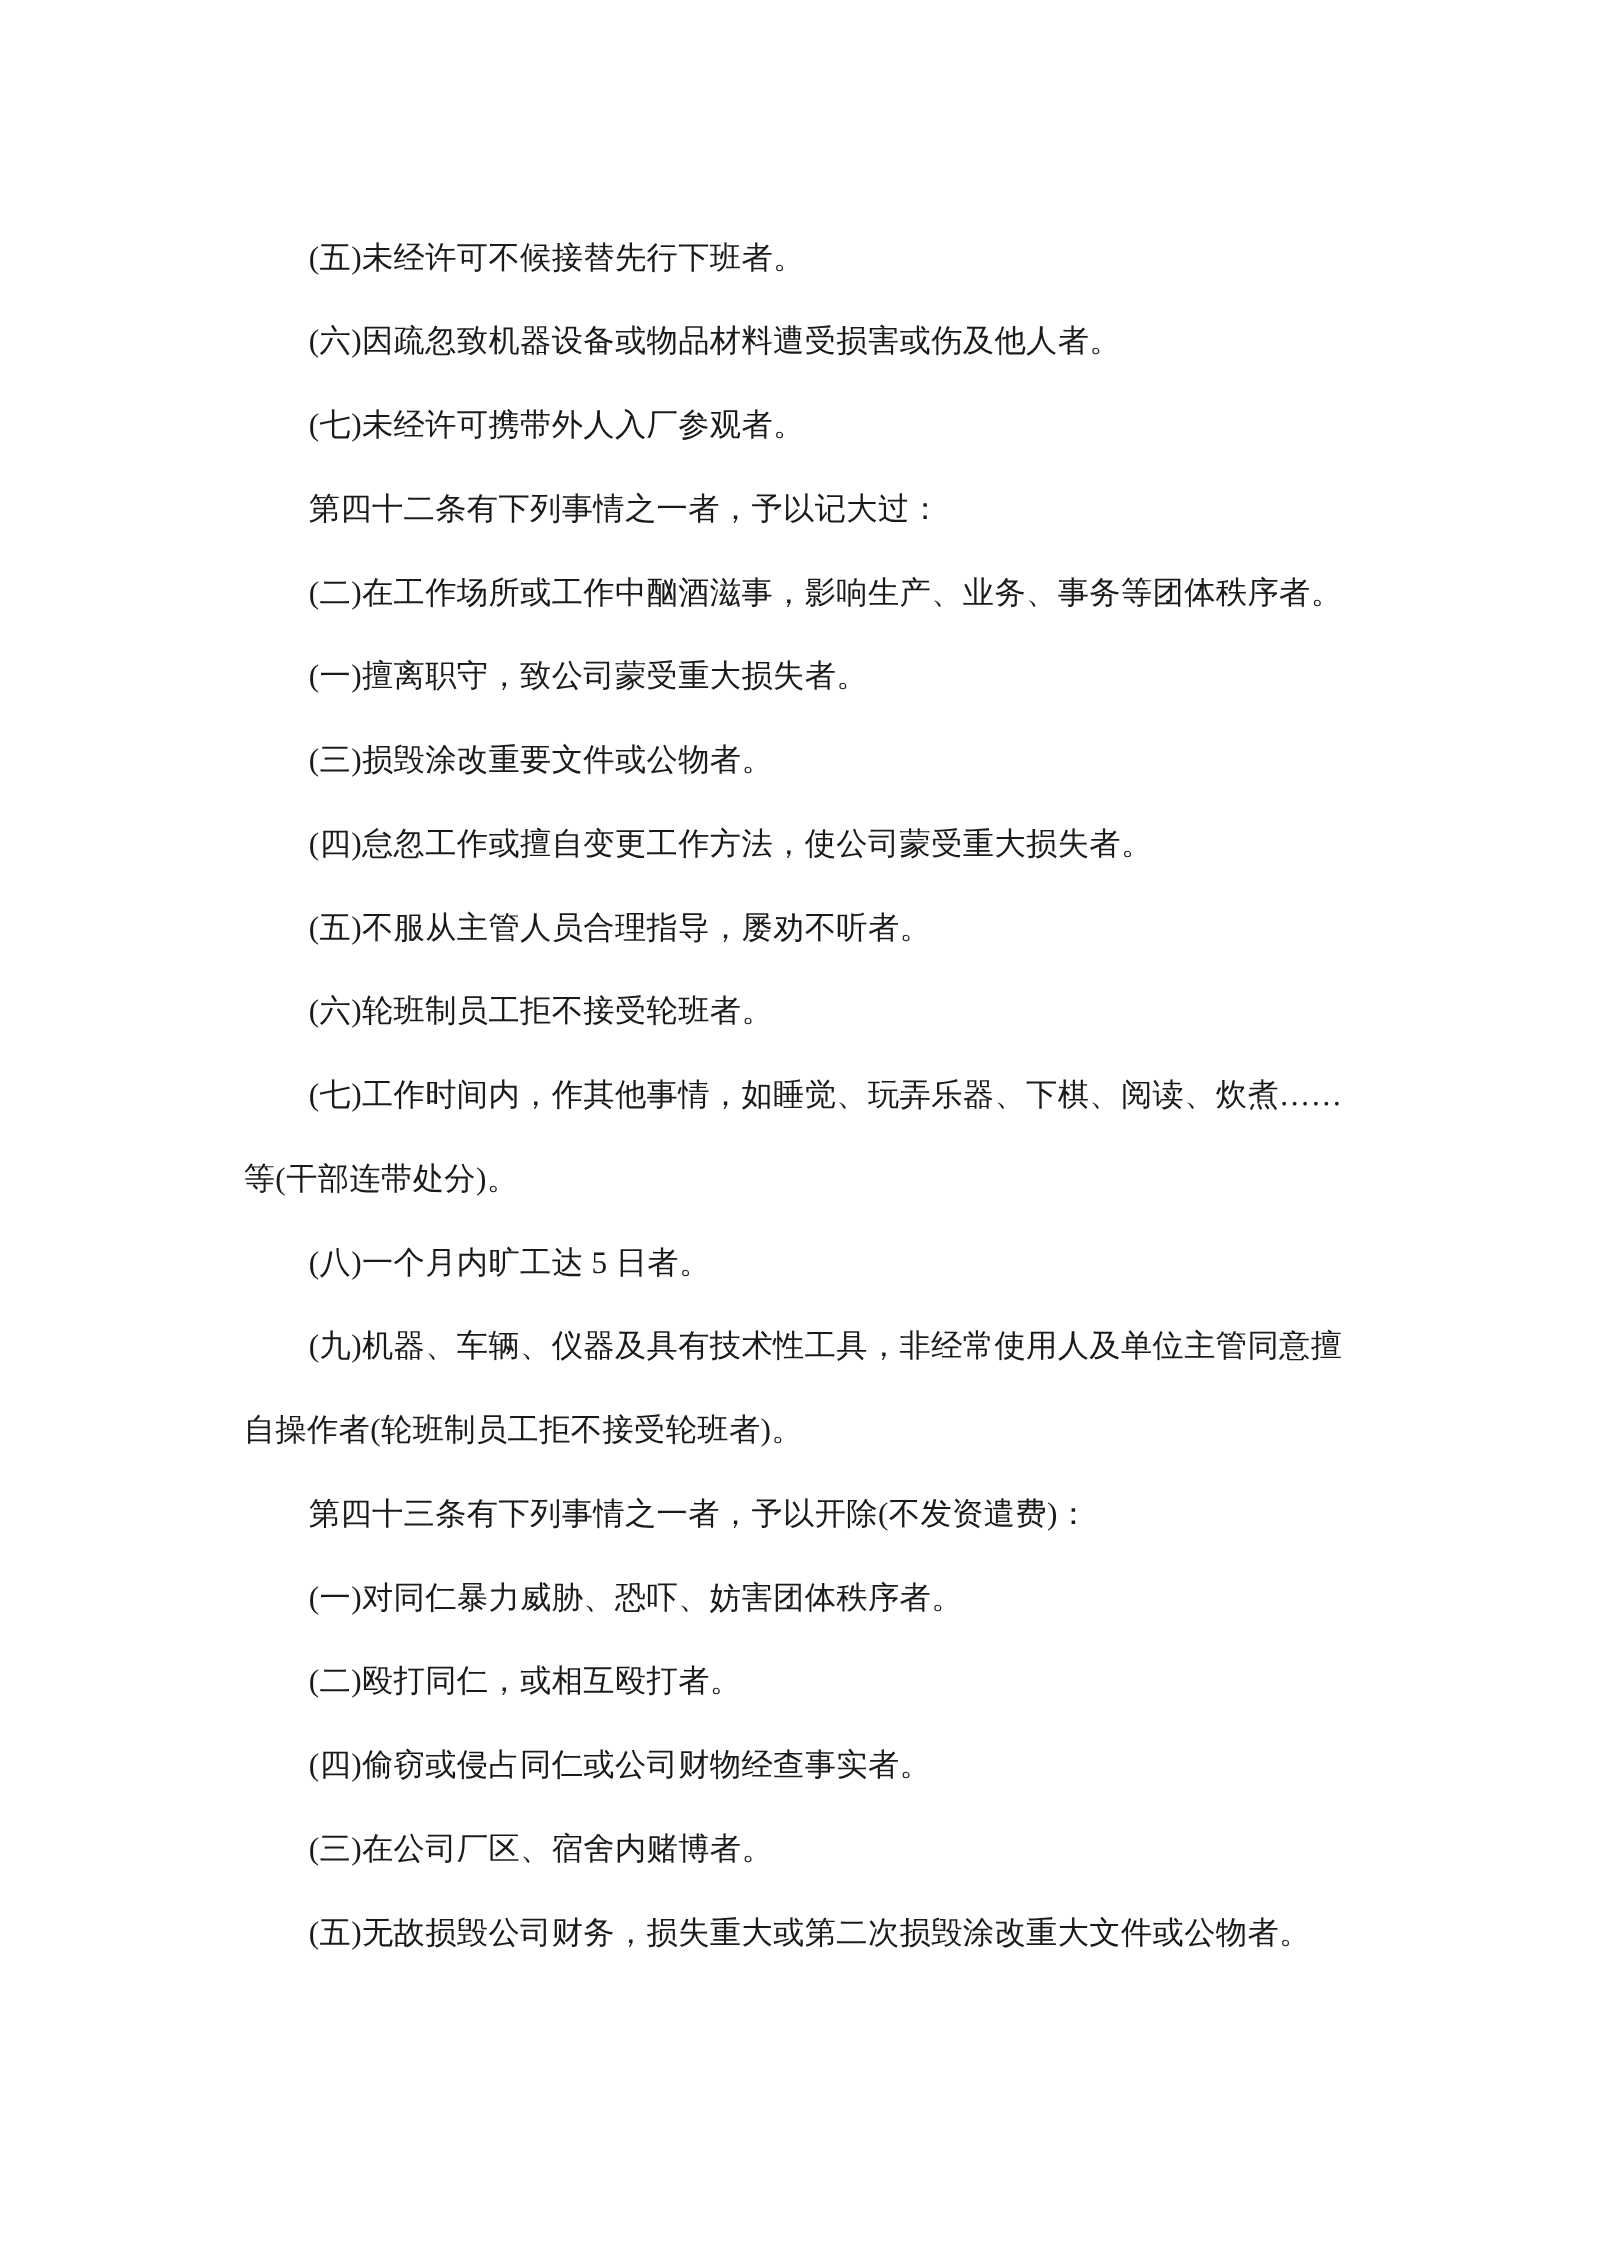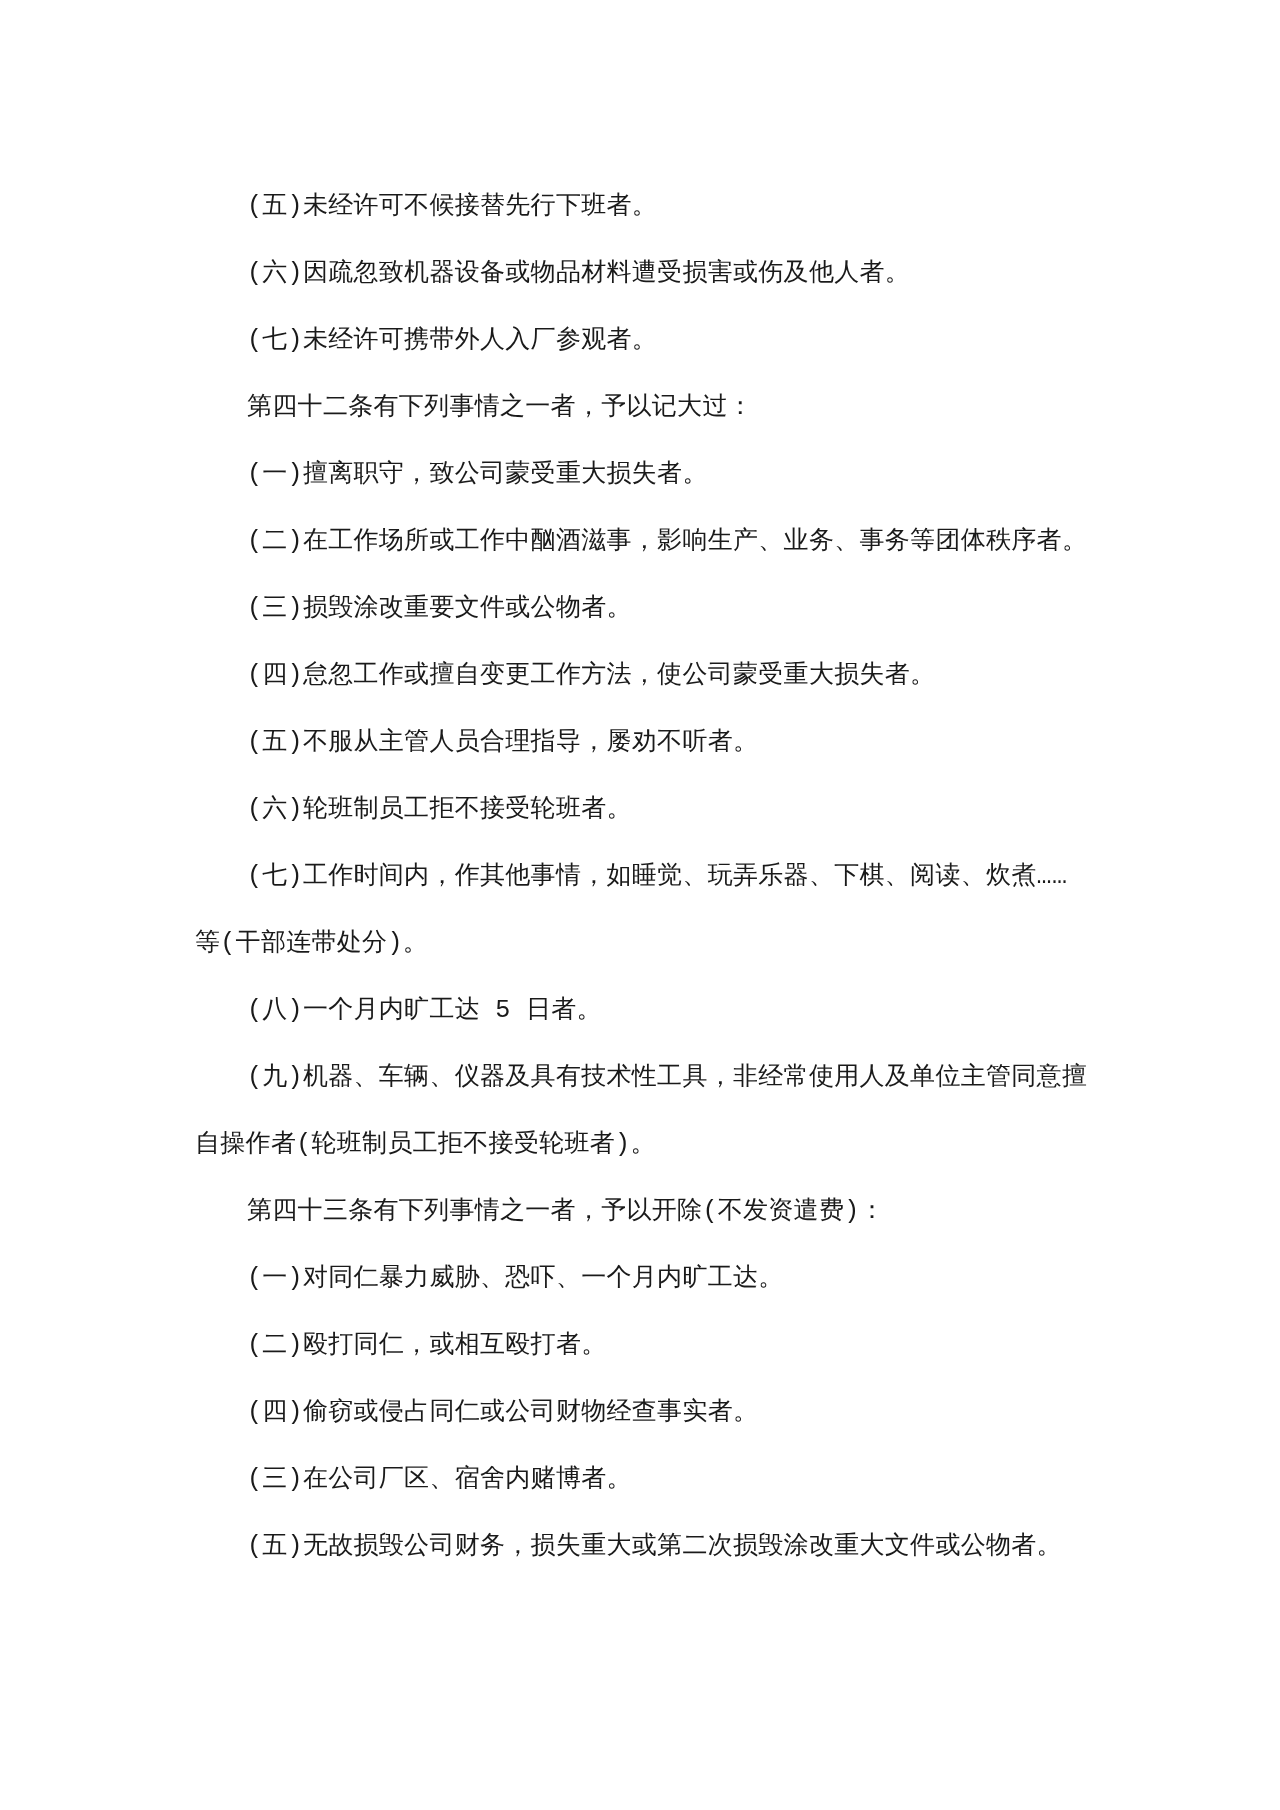--- a/index.html
+++ b/index.html
@@ -11,49 +11,49 @@
       width: 1280px;
       height: 1810px;
       position: relative;
       overflow: hidden;
     }
     .page {
       position: absolute;
       left: 195px;
       top: 173px;
       width: 894px;
-      font-family: Liberation Mono, monospace;
+      font-family: Liberation Serif, serif;
       font-size: 25px;
       line-height: 67px;
       color: #1a1a1a;
       letter-spacing: 0.3px;
     }
     .para {
       margin: 0;
       text-indent: 52px;
       white-space: normal;
       word-break: break-all;
     }
   </style>
 </head>
 <body>
 
 <div class="page">
   <p class="para">(五)未经许可不候接替先行下班者。</p>
   <p class="para">(六)因疏忽致机器设备或物品材料遭受损害或伤及他人者。</p>
   <p class="para">(七)未经许可携带外人入厂参观者。</p>
   <p class="para">第四十二条有下列事情之一者，予以记大过：</p>
+  <p class="para">(二)在工作场所或工作中酗酒滋事，影响生产、业务、事务等团体秩序者。</p>
   <p class="para">(一)擅离职守，致公司蒙受重大损失者。</p>
-  <p class="para">(二)在工作场所或工作中酗酒滋事，影响生产、业务、事务等团体秩序者。</p>
   <p class="para">(三)损毁涂改重要文件或公物者。</p>
   <p class="para">(四)怠忽工作或擅自变更工作方法，使公司蒙受重大损失者。</p>
   <p class="para">(五)不服从主管人员合理指导，屡劝不听者。</p>
   <p class="para">(六)轮班制员工拒不接受轮班者。</p>
   <p class="para">(七)工作时间内，作其他事情，如睡觉、玩弄乐器、下棋、阅读、炊煮……等(干部连带处分)。</p>
   <p class="para">(八)一个月内旷工达 5 日者。</p>
   <p class="para">(九)机器、车辆、仪器及具有技术性工具，非经常使用人及单位主管同意擅自操作者(轮班制员工拒不接受轮班者)。</p>
   <p class="para">第四十三条有下列事情之一者，予以开除(不发资遣费)：</p>
-  <p class="para">(一)对同仁暴力威胁、恐吓、一个月内旷工达。</p>
+  <p class="para">(一)对同仁暴力威胁、恐吓、妨害团体秩序者。</p>
   <p class="para">(二)殴打同仁，或相互殴打者。</p>
   <p class="para">(四)偷窃或侵占同仁或公司财物经查事实者。</p>
   <p class="para">(三)在公司厂区、宿舍内赌博者。</p>
   <p class="para">(五)无故损毁公司财务，损失重大或第二次损毁涂改重大文件或公物者。</p>
 </div>
 
 </body></html>

